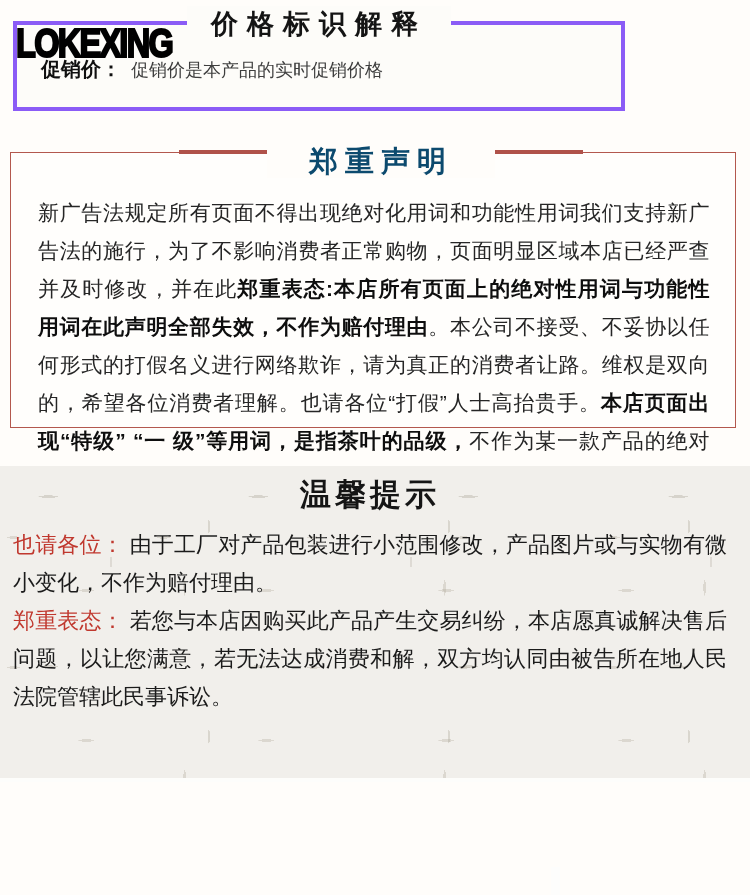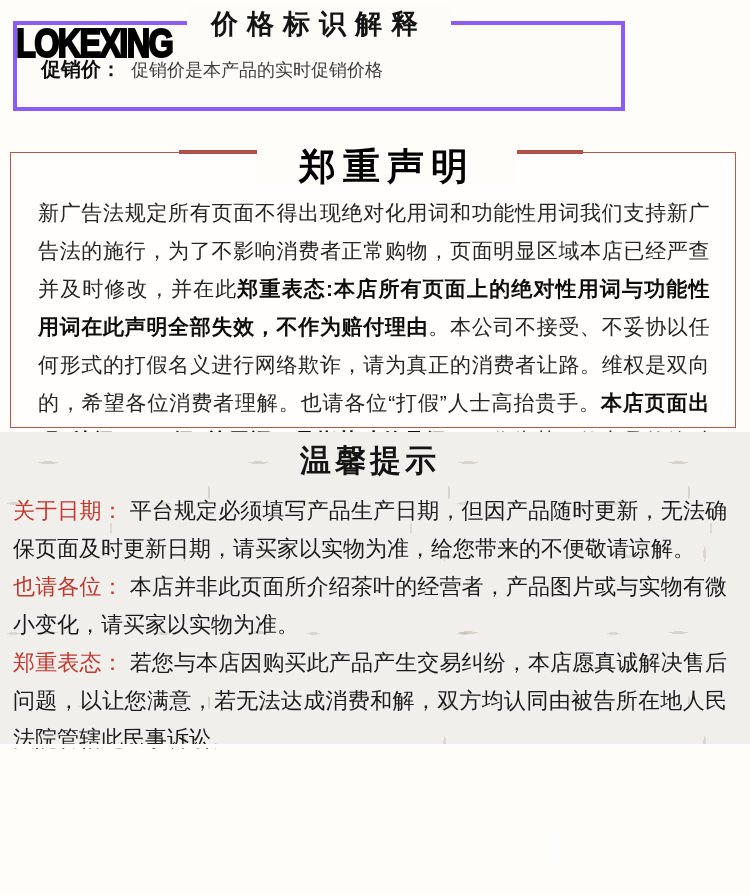--- a/index.html
+++ b/index.html
@@ -42,38 +42,38 @@
   }
   .price-text{font-size:18px;color:#3e3e3e;}
 
   
   .statement-box{
     position:absolute;left:10px;top:152px;width:726px;height:276px;
     border:1px solid #b3584e;background:#fffefc;box-sizing:border-box;
   }
   .statement-title{
     position:absolute;top:-17px;left:50%;transform:translateX(-50%);
-    margin:14px;padding:0 42px;background:#fffdfa;
+    margin:8px;padding:0 42px;background:#fffdfa;
     font-family:"Liberation Sans",sans-serif;font-weight:bold;
-    font-size:37px;line-height:34px;letter-spacing:7px;color:#000000;
+    font-size:29px;line-height:34px;letter-spacing:7px;color:#0c4a6e;
     white-space:nowrap;z-index:3;
   }
   .dash{position:absolute;top:-3px;height:4px;background:#b0524a;z-index:2;}
   .dash-left{left:168px;width:105px;}
   .dash-right{left:464px;width:108px;}
   .statement-text{
     margin:0;padding:41px 25px 0 27px;
     font-size:21px;line-height:38px;color:#262626;
     text-align:justify;letter-spacing:.5px;
   }
   .statement-text b{color:#0e0e0e;}
 
   
   .tips{
-    position:absolute;left:0;top:432px;width:750px;height:316px;
+    position:absolute;left:0;top:466px;width:750px;height:316px;
     background-color:#f1efeb;
     background-image:
       radial-gradient(ellipse 16px 2px at 23% 18%, rgba(172,166,151,.38) 0 60%, transparent 62%),
       radial-gradient(ellipse 2px 13px at 71% 64%, rgba(172,166,151,.32) 0 60%, transparent 62%),
       radial-gradient(ellipse 13px 2px at 48% 83%, rgba(172,166,151,.32) 0 60%, transparent 62%),
       radial-gradient(ellipse 2px 11px at 87% 29%, rgba(172,166,151,.35) 0 60%, transparent 62%),
       radial-gradient(ellipse 11px 2px at 9% 55%, rgba(172,166,151,.32) 0 60%, transparent 62%),
       radial-gradient(ellipse 2px 9px at 37% 40%, rgba(172,166,151,.28) 0 60%, transparent 62%);
     background-size:210px 170px,260px 190px,180px 150px,240px 210px,150px 130px,300px 240px;
     box-sizing:border-box;
@@ -107,22 +107,21 @@
   <section class="statement-box">
     <span class="dash dash-left"></span>
     <span class="dash dash-right"></span>
     <h2 class="statement-title">郑重声明</h2>
     <p class="statement-text"><span>新广告法规定所有页面不得出现绝对化用词和功能性用词我们支持新广告法的施行，为了不影响消费者正常购物，页面明显区域本店已经严查并及时修改，并在此</span><b>郑重表态:本店所有页面上的绝对性用词与功能性用词在此声明全部失效，不作为赔付理由</b><span>。本公司不接受、不妥协以任何形式的打假名义进行网络欺诈，请为真正的消费者让路。维权是双向的，希望各位消费者理解。也请各位“打假”人士高抬贵手。</span><b>本店页面出现“特级” “一 级”等用词，是指茶叶的品级，</b><span>不作为某一款产品的绝对化定义，请消费者知悉。</span></p>
   </section>
 
   <section class="tips">
     <h2 class="tips-title">温馨提示</h2>
     <div>
-        <p class="tip"><span class="tip-label">关于日期：</span><span>平台规定必须填写产品生产日期，但因产品随时更新，无法确保页面及时更新日期，请买家以实物为准，给您带来的不便敬请谅解。</span></p>
-        <p class="tip"><span class="tip-label">也请各位：</span><span>本店并非此页面所介绍茶叶的经营者，产品图片或与实物有微小变化，请买家以实物为准。</span></p>
+        <p class="tip"><span class="tip-label">也请各位：</span><span>由于工厂对产品包装进行小范围修改，产品图片或与实物有微小变化，不作为赔付理由。</span></p>
         <p class="tip"><span class="tip-label">郑重表态：</span><span>若您与本店因购买此产品产生交易纠纷，本店愿真诚解决售后问题，以让您满意，若无法达成消费和解，双方均认同由被告所在地人民法院管辖此民事诉讼。</span></p>
       </div>
 
     <div class="artifact"></div>
     <div class="bottom-strip"></div>
   </section>
 
 </div>
 
 </body></html>

